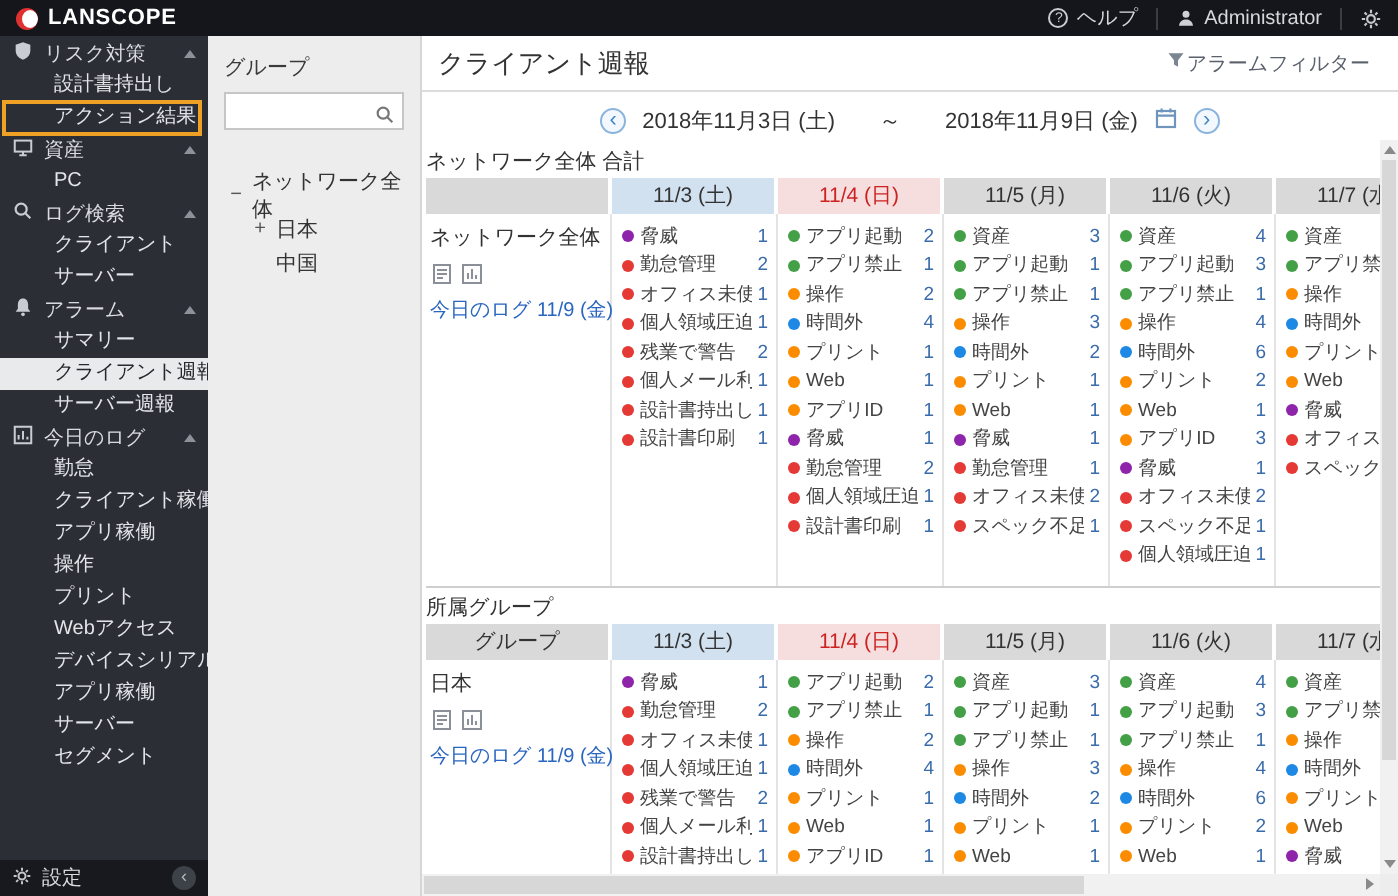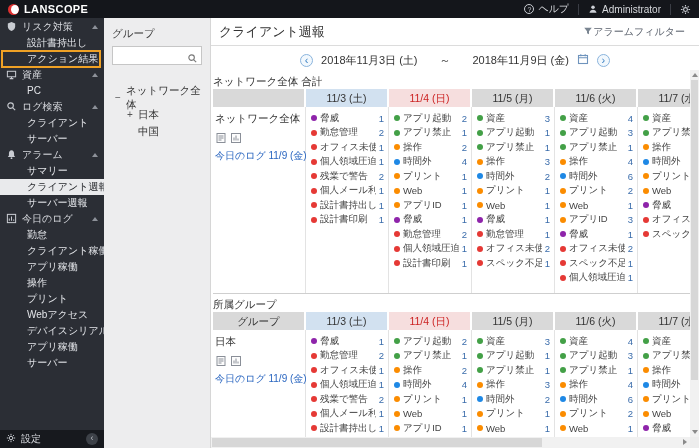--- a/index.html
+++ b/index.html
@@ -168,20 +168,21 @@
           </div>
           <div class="sb-item"><span class="sb-lbl">勤怠</span></div>
           <div class="sb-item"><span class="sb-lbl">クライアント稼働</span></div>
           <div class="sb-item"><span class="sb-lbl">アプリ稼働</span></div>
           <div class="sb-item"><span class="sb-lbl">操作</span></div>
           <div class="sb-item"><span class="sb-lbl">プリント</span></div>
           <div class="sb-item"><span class="sb-lbl">Webアクセス</span></div>
           <div class="sb-item"><span class="sb-lbl">デバイスシリアル</span></div>
           <div class="sb-item"><span class="sb-lbl">アプリ稼働</span></div>
           <div class="sb-item"><span class="sb-lbl">サーバー</span></div>
+          <div class="sb-item"><span class="sb-lbl">セグメント</span></div>
         </div>
       <div class="settings-row">
         <span><svg width="10" height="10" viewBox="0 0 12 12" stroke="#c3c6cc" stroke-width="1.2" fill="none">
               <circle cx="6" cy="6" r="2.1"></circle>
               <path d="M6 1v1.8M6 9.2V11M1 6h1.8M9.2 6H11M2.5 2.5l1.2 1.2M8.3 8.3l1.2 1.2M9.5 2.5 8.3 3.7M3.7 8.3 2.5 9.5"></path>
             </svg></span>
         <span>設定</span>
         <span class="collapse-btn">‹</span>
       </div>
     </nav>

